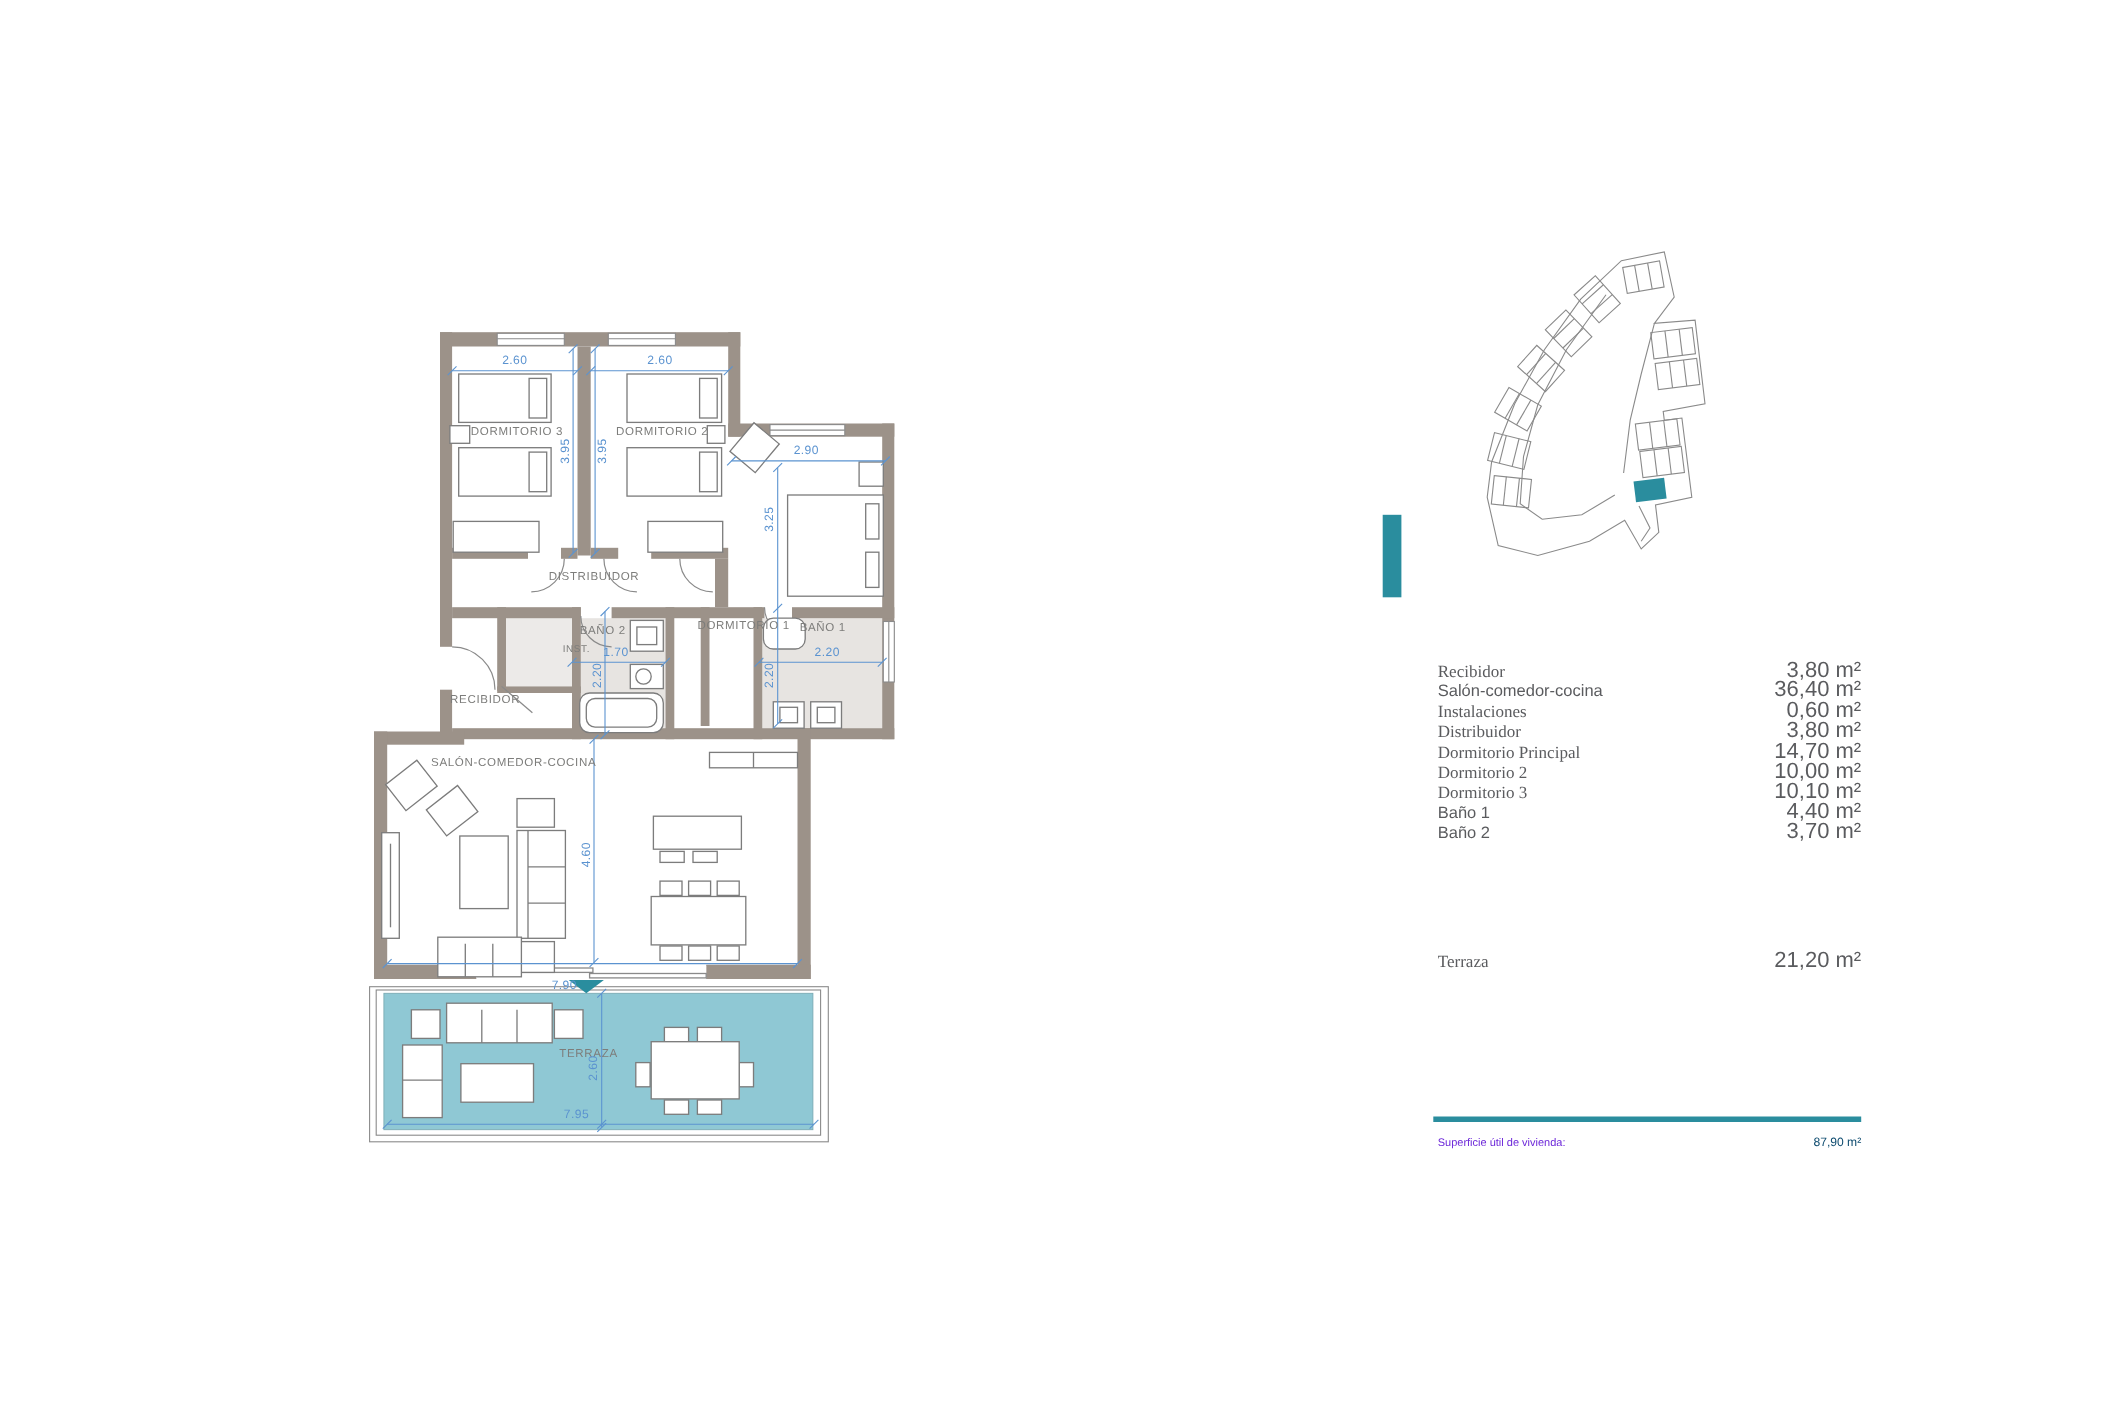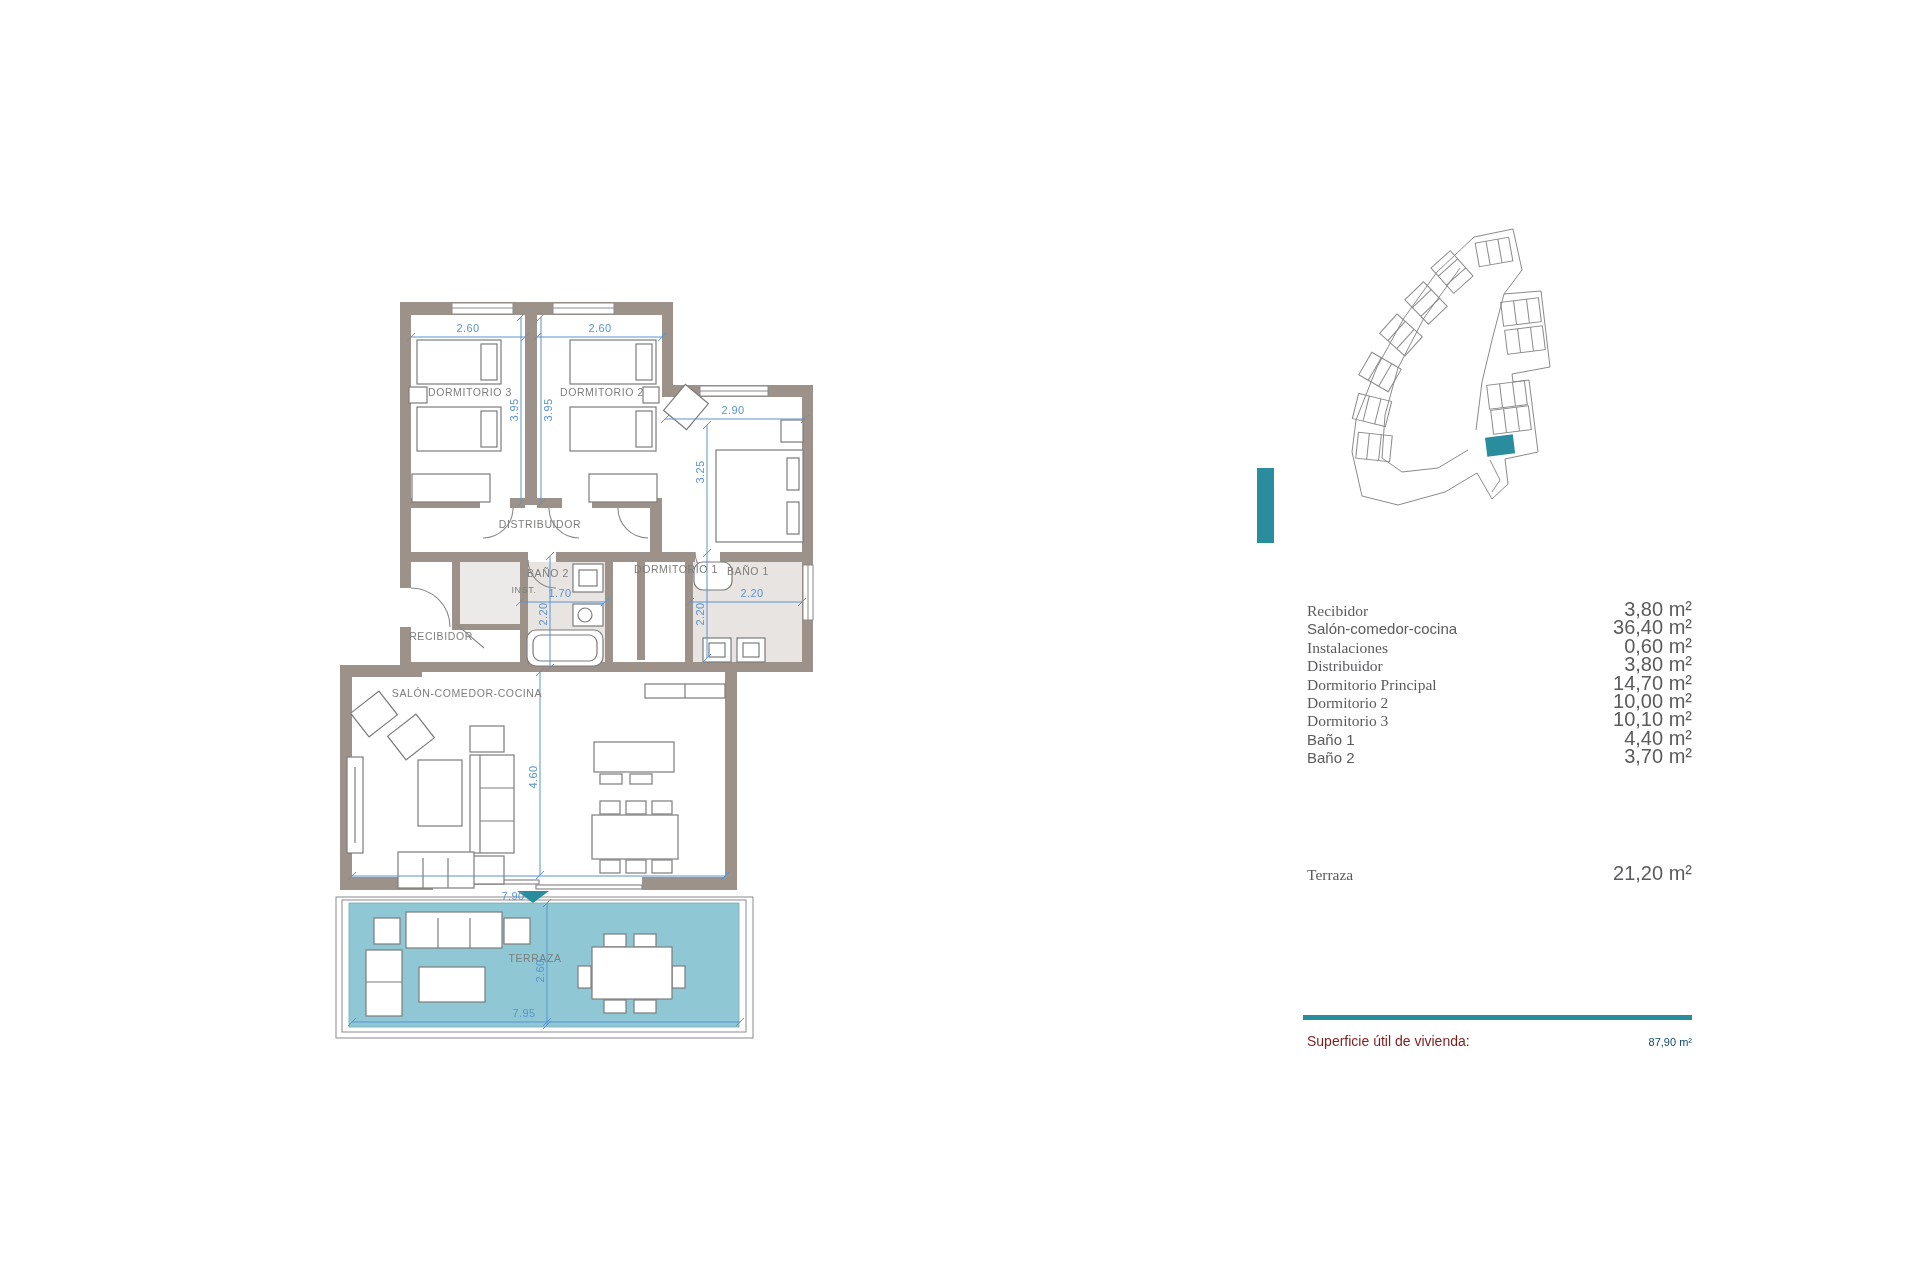--- a/index.html
+++ b/index.html
@@ -26,21 +26,21 @@
   .surface-row{display:flex;justify-content:space-between;align-items:baseline;height:18.4px;}
   .row-label{color:#5a5b5e;font-size:15.5px;font-family:"Liberation Serif",serif;padding-left:4px;}
   .surface-row:nth-child(2) .row-label,
   .surface-row:nth-child(8) .row-label,
   .surface-row:nth-child(9) .row-label{font-family:"Liberation Sans",sans-serif;font-size:15px;}
   .row-value{color:#5a5b5e;font-size:20px;font-family:"Liberation Sans",sans-serif;}
   .terrace-row{position:absolute;left:1303px;top:862px;width:389px;}
   .divider{position:absolute;left:1303px;top:1015px;width:389px;height:5px;background:#2a8d9e;}
   .total-row{position:absolute;left:1303px;top:1033px;width:389px;display:flex;
              justify-content:space-between;align-items:baseline;}
-  .total-label{color:#7f1d1d;font-size:14px;font-family:"Liberation Sans",sans-serif;padding-left:4px;}
+  .total-label{color:#6d28d9;font-size:10px;font-family:"Liberation Sans",sans-serif;padding-left:4px;}
   .total-value{color:#0c4a6e;font-size:11px;font-family:"Liberation Sans",sans-serif;}
 </style>
 </head>
 <body>
 
 <div class="page">
 
   <svg width="1920" height="1280" viewBox="0 0 1920 1280">
 
     <g fill="#e7e4e1">

